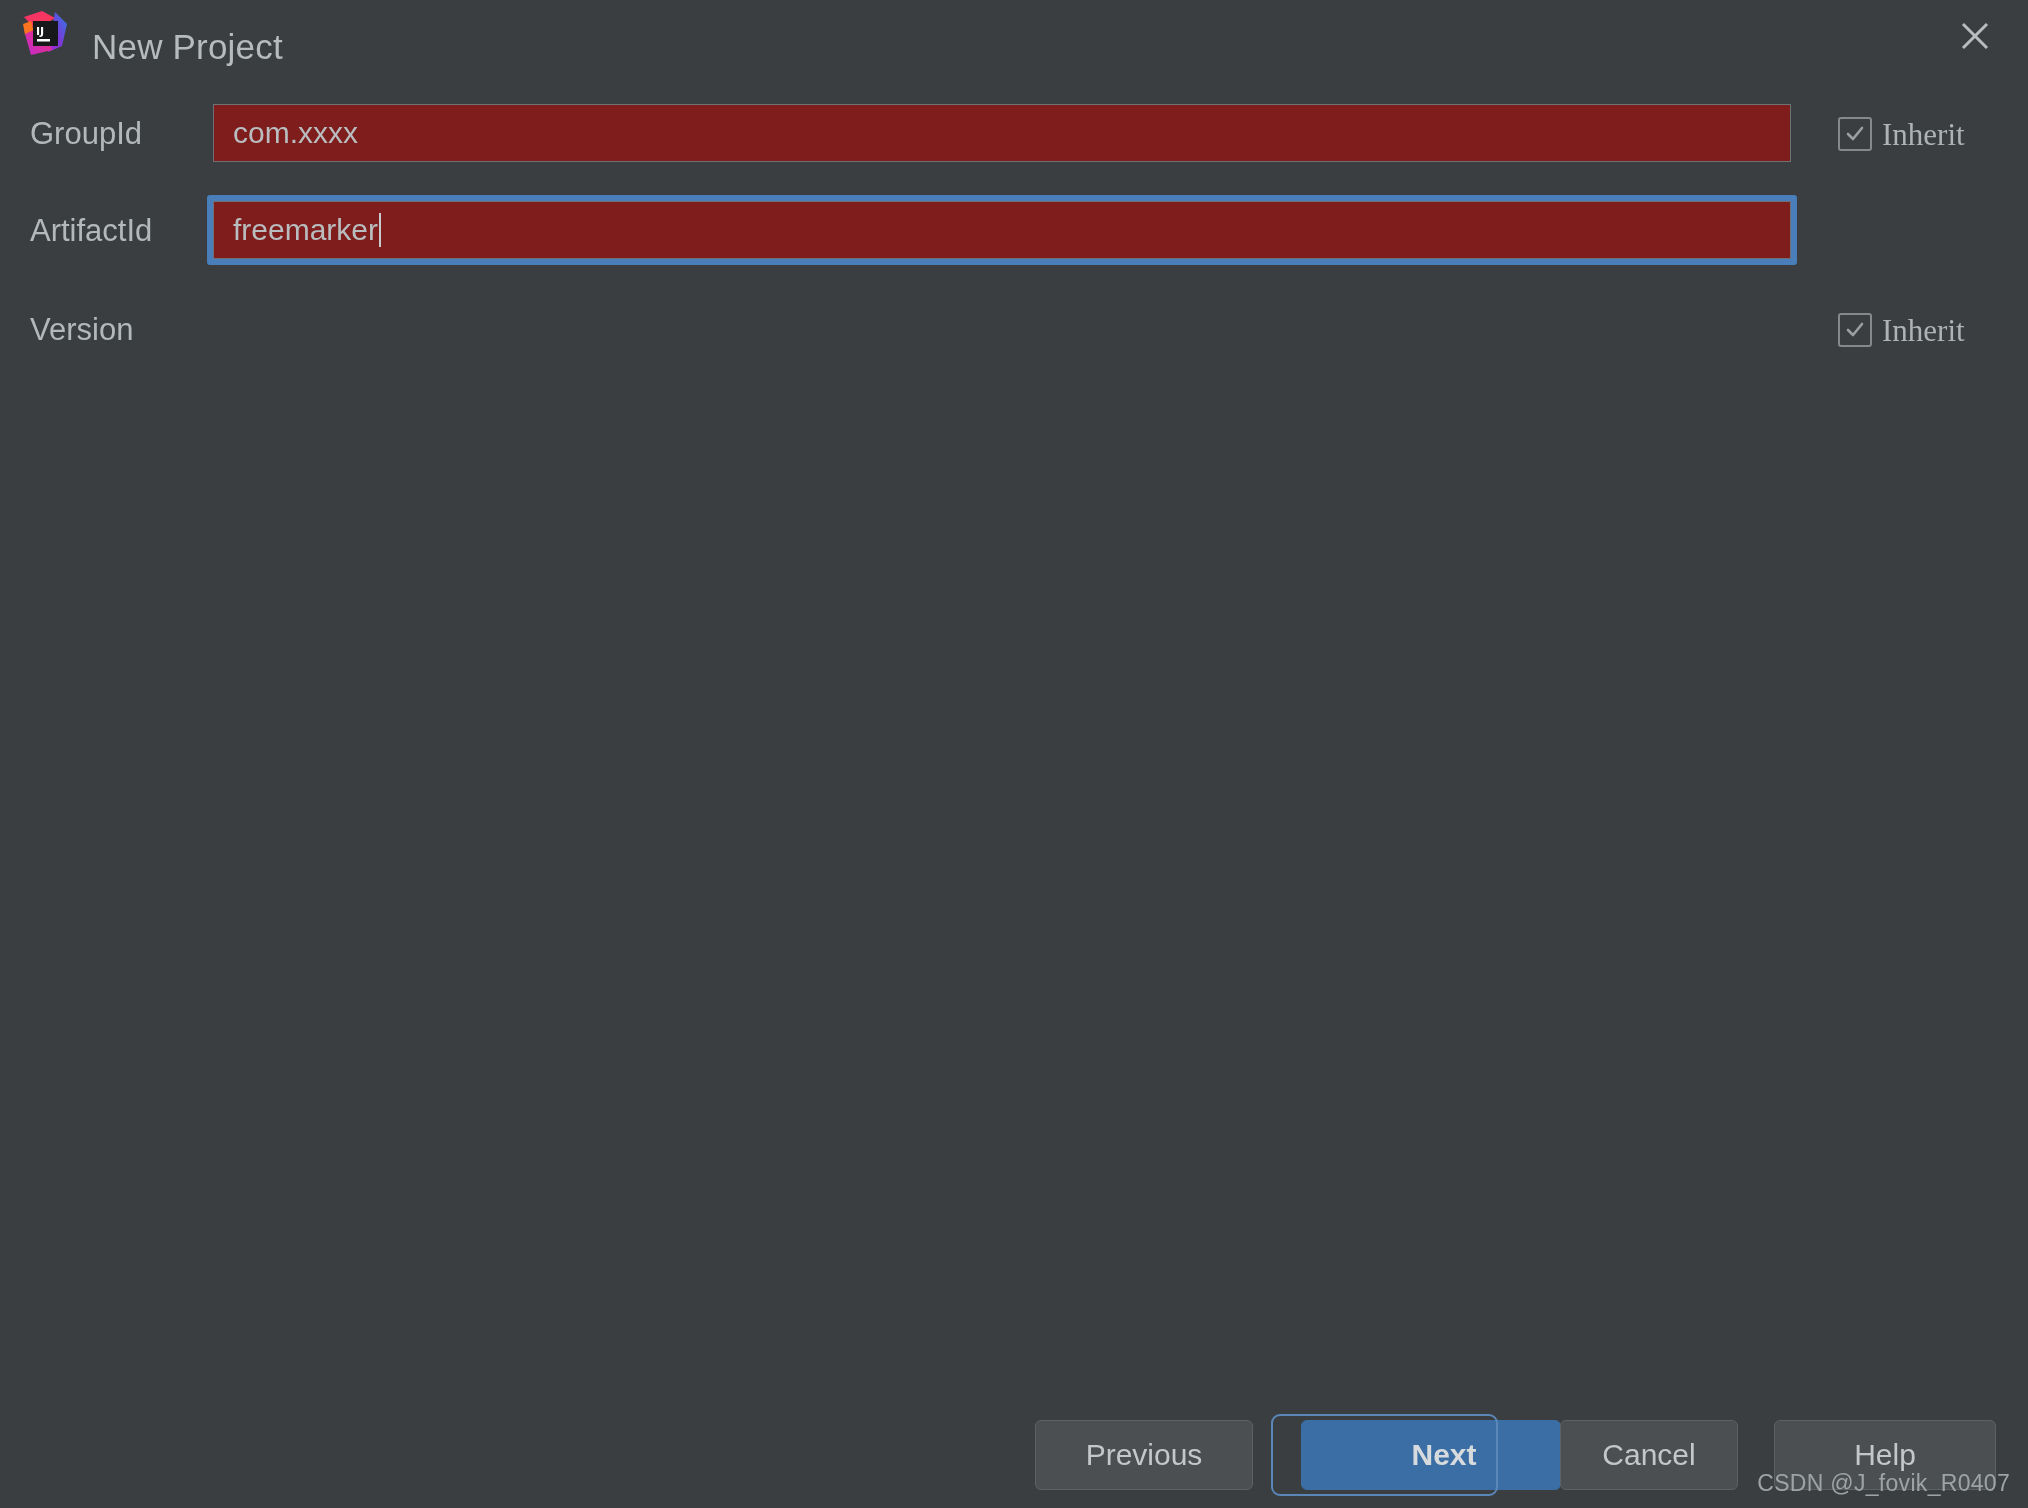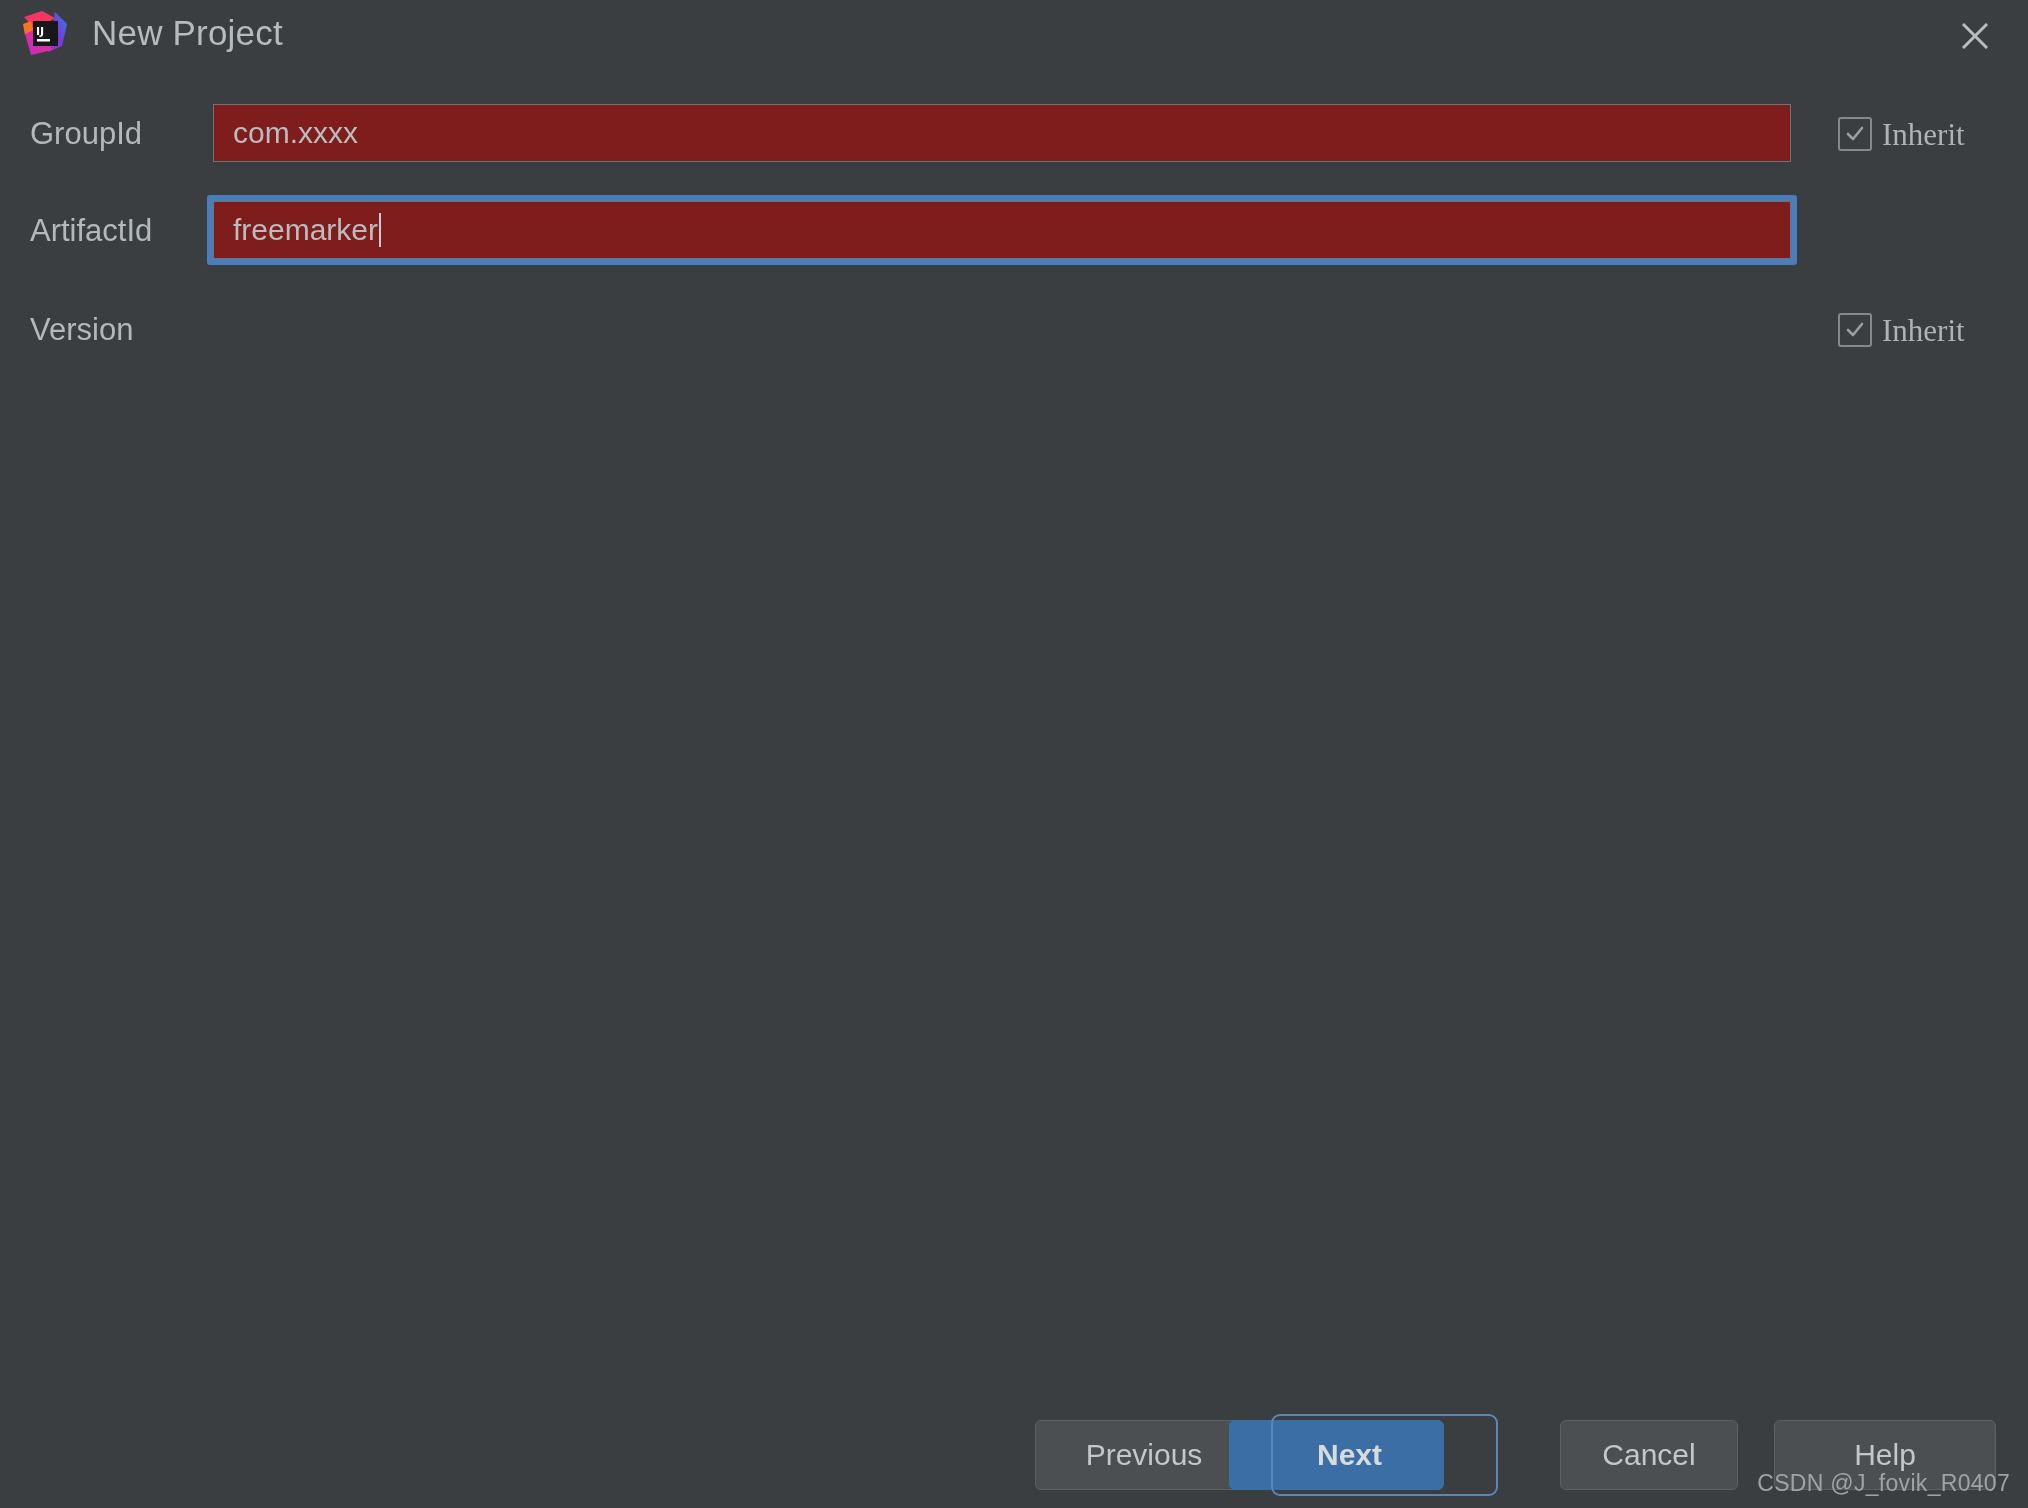--- a/index.html
+++ b/index.html
@@ -29,21 +29,21 @@
     width: 2028px;
     height: 78px;
   }
   #app-logo {
     position: absolute;
     left: 22px; top: 10px;
     width: 46px; height: 46px;
   }
   #title-text {
     position: absolute;
-    left: 92px; top: 11px;
+    left: 92px; top: 25px;
     font-size: 35px;
     color: #b6bbbd;
     letter-spacing: 0.2px;
     line-height: 44px;
     white-space: nowrap;
   }
   #close-button {
     position: absolute;
     right: 25px; top: 8px;
     width: 56px; height: 56px;
@@ -169,21 +169,21 @@
     color: #c3c7c9;
     font-size: 30px;
     font-family: "Liberation Sans", sans-serif;
     display: flex;
     align-items: center;
     justify-content: center;
     cursor: pointer;
     white-space: nowrap;
   }
   #btn-previous { left: 1027px; width: 218px; margin-left: 8px; }
-  #btn-next     { left: 1229px; width: 215px;
+  #btn-next     { left: 1301px; width: 260px;
                   background: #3a6ea5; border: 1px solid #3a6ea5;
                   color: #d7dbdd; font-weight: bold; padding-left: 26px; }
   #btn-next-ring {
     position: absolute;
     left: 1271px; top: 2px;
     width: 227px; height: 82px;
     box-sizing: border-box;
     border: 2px solid #5a87b8;
     border-radius: 9px;
     pointer-events: none;

